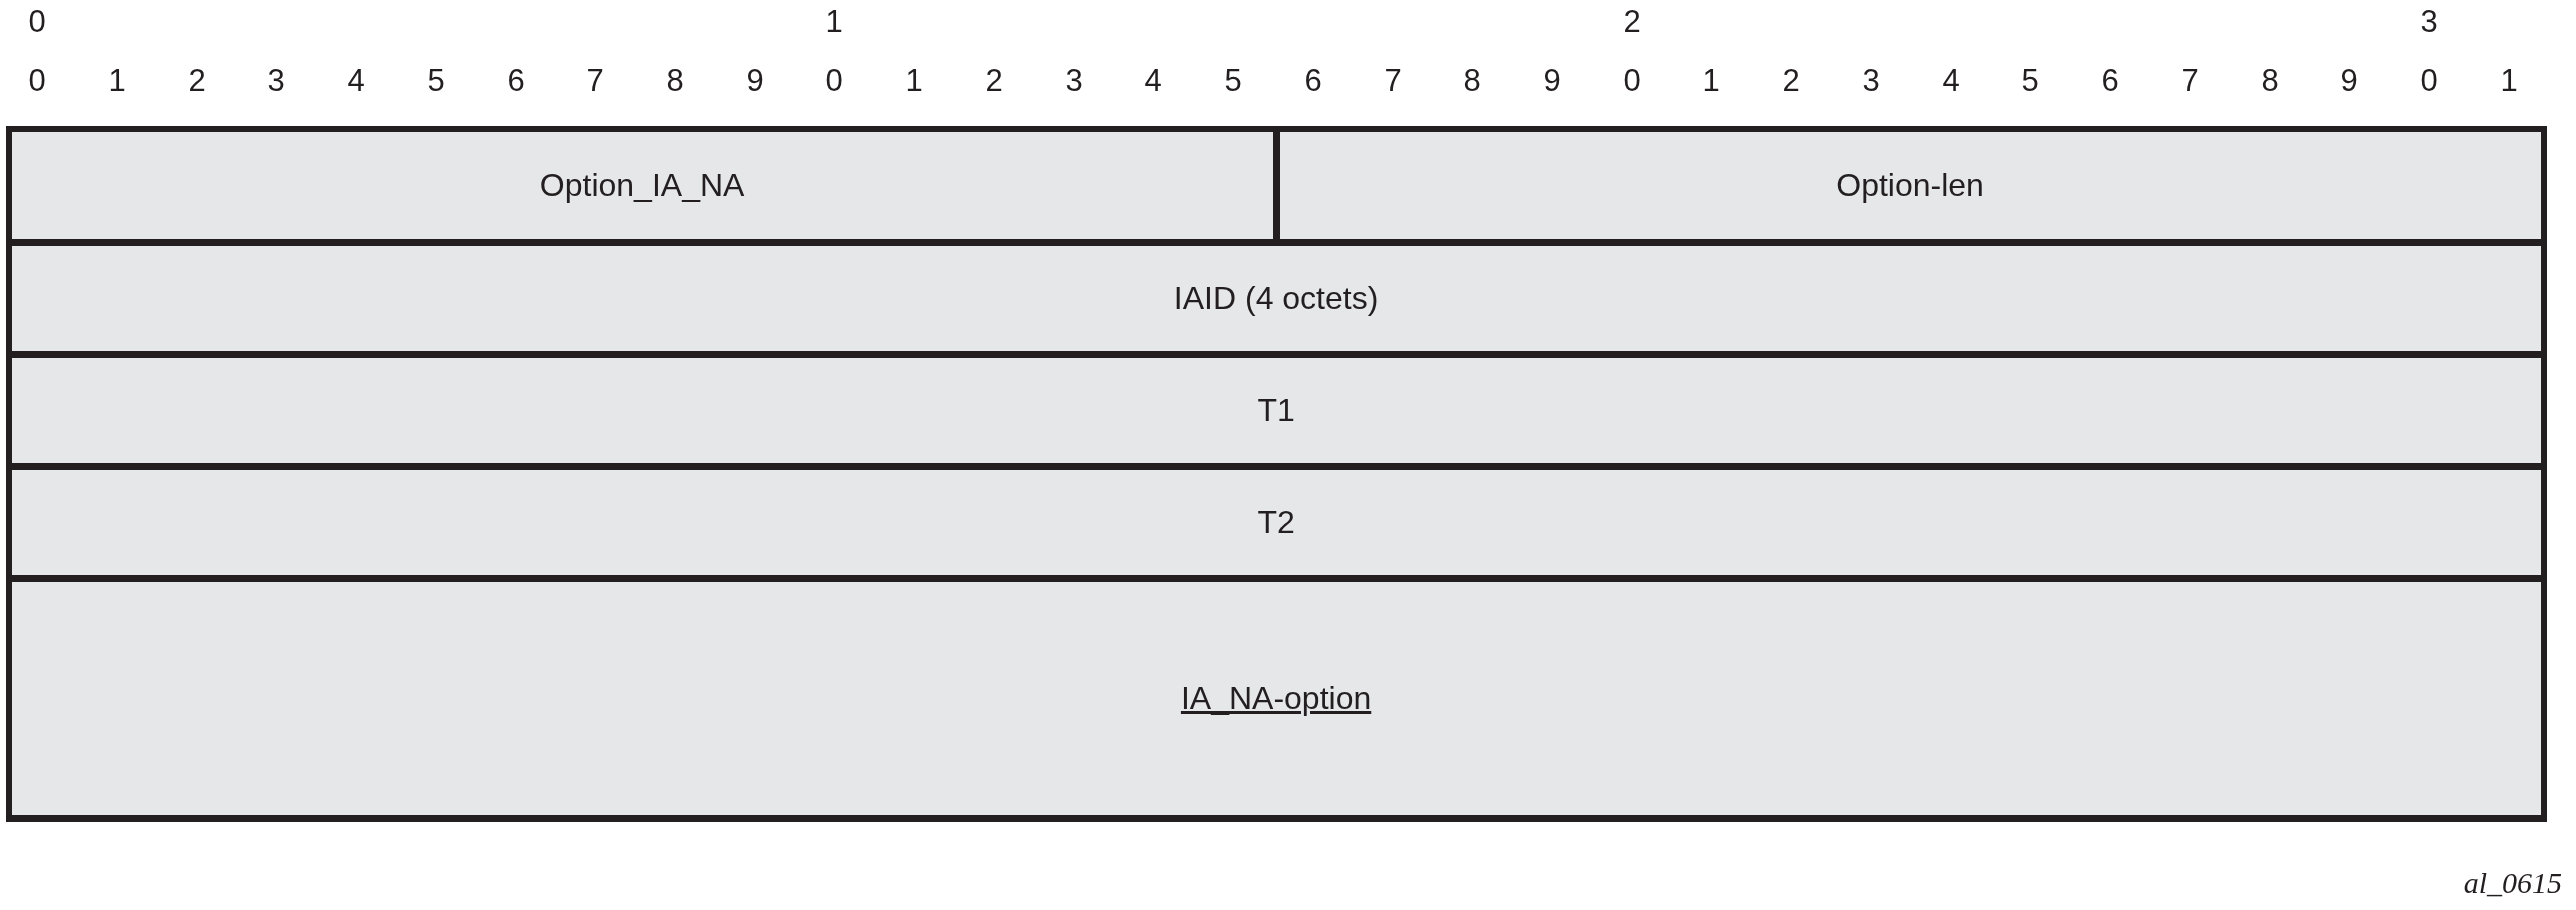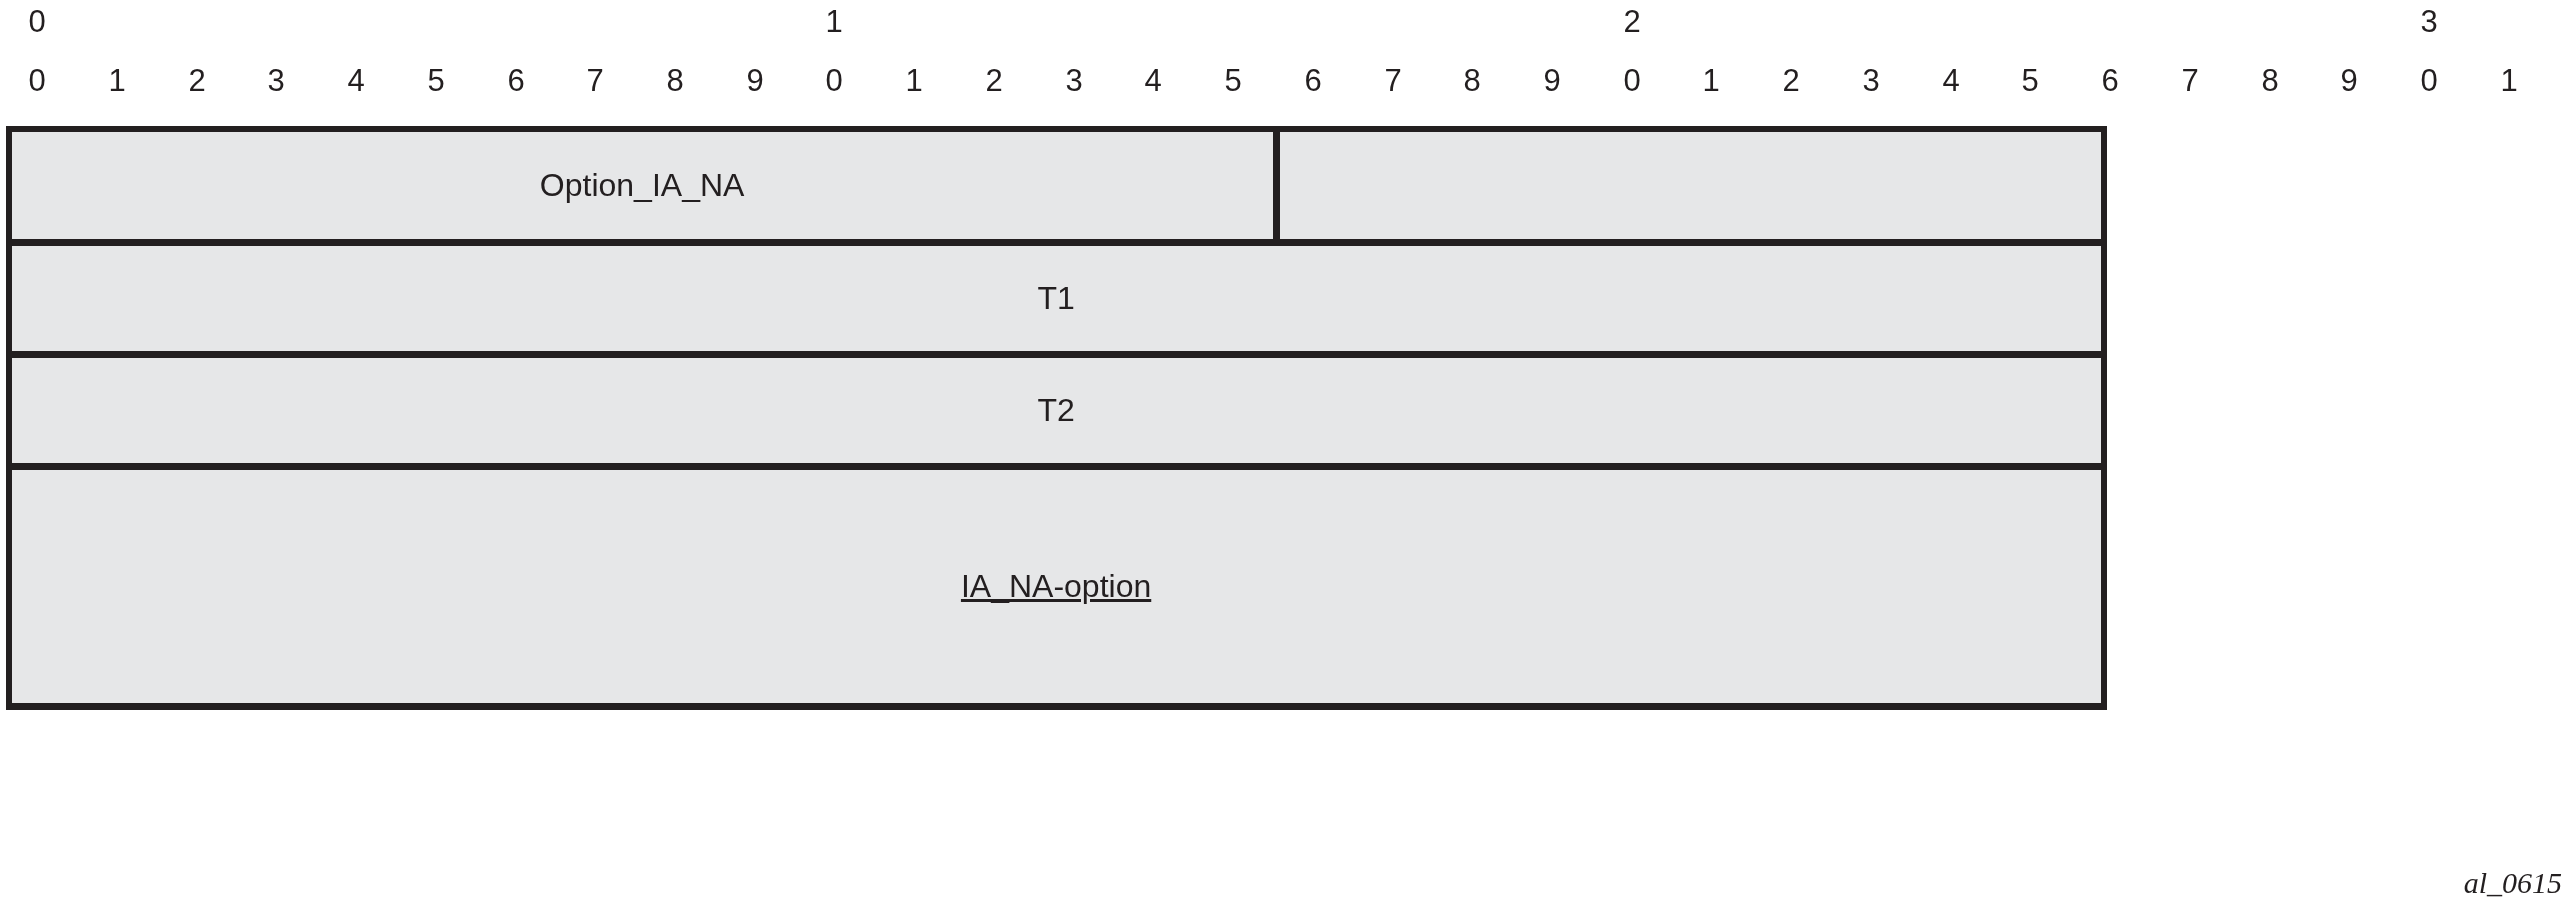--- a/index.html
+++ b/index.html
@@ -43,21 +43,21 @@
   }
   .ruler-bit {
     top: 65px;
   }
 
   
   .packet {
     position: absolute;
     left: 5.6px;
     top: 126px;
-    width: 2101px;
+    width: 2541px;
     box-sizing: border-box;
     border: 6.4px solid #231f20;
     border-bottom-width: 7.8px;
     background: #1d4ed8;
   }
   .field-row {
     position: relative;
     display: flex;
     box-sizing: border-box;
     background: #e6e7e8;
@@ -138,22 +138,26 @@
     <div class="ruler-cell ruler-bit" style="left:2230px;">8</div>
     <div class="ruler-cell ruler-bit" style="left:2309px;">9</div>
     <div class="ruler-cell ruler-bit" style="left:2389px;">0</div>
     <div class="ruler-cell ruler-bit" style="left:2469px;">1</div>
   </div>
 
   <div class="packet">
 
     <div class="field-row" style="height:114px;">
       <div class="field split-left" style="width:1268px;">Option_IA_NA</div>
+      <div class="field" style="flex:1;">Option-len</div>
     </div>
 
+    <div class="field-row" style="height:112px;">
+      <div class="field" style="flex:1;">IAID (4 octets)</div>
+    </div>
 
     <div class="field-row" style="height:112px;">
       <div class="field" style="flex:1;">T1</div>
     </div>
 
     <div class="field-row" style="height:112px;text-align:right;">
       <div class="field" style="flex:1;">T2</div>
     </div>
 
     <div class="field-row last" style="height:233px;">

